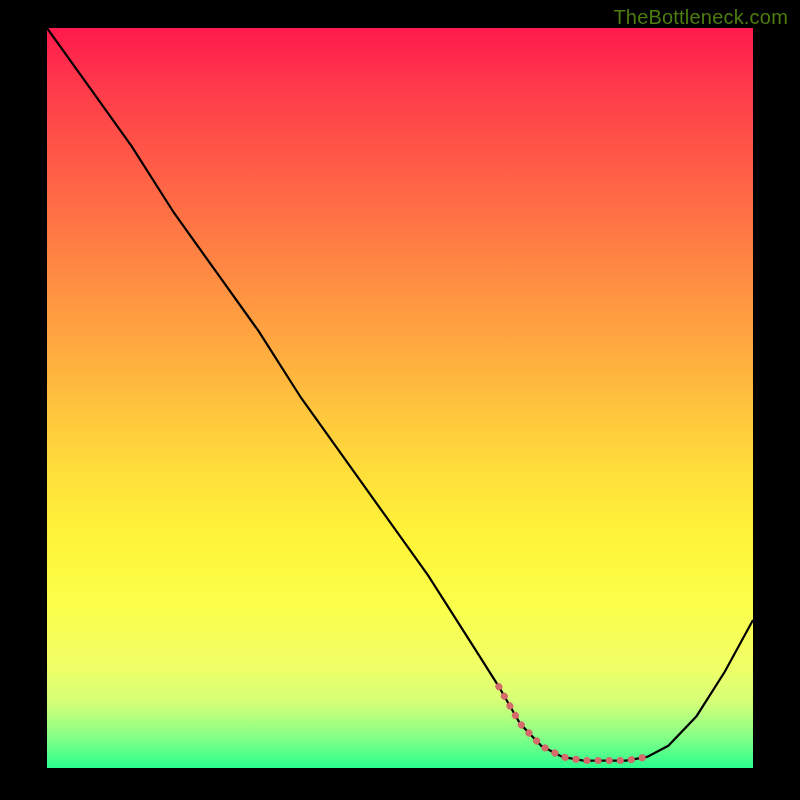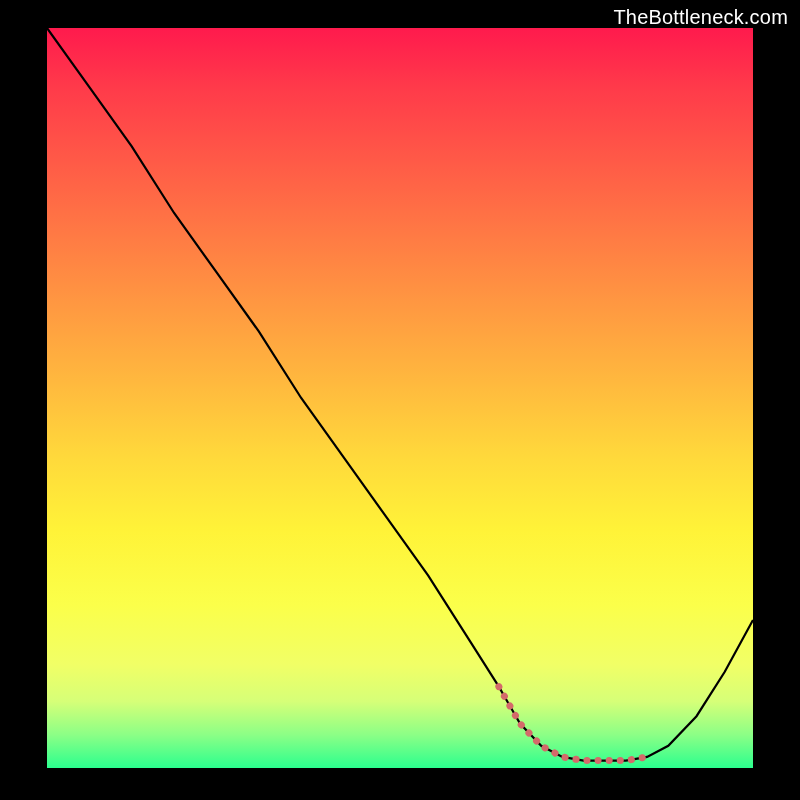--- a/index.html
+++ b/index.html
@@ -22,21 +22,21 @@
       #f1ff66 86%,
       #d6ff78 91%,
       #8cff86 95.5%,
       #2bff8e 100%);
   }
   .attribution {
     position: absolute;
     top: 6px; right: 12px;
     font-family: Arial, Helvetica, sans-serif;
     font-size: 20px;
-    color: #ffffff;
+    color: #4d7c0f;
     letter-spacing: 0.2px;
   }
   svg.curve { position: absolute; left: 0; top: 0; width: 706px; height: 740px; }
   .curve-main { fill: none; stroke: #000; stroke-width: 2.2; }
   .curve-dots { fill: none; stroke: #d46a6a; stroke-width: 7; stroke-linecap: round; }
 </style>
 </head>
 <body>
 
 <div class="stage">

